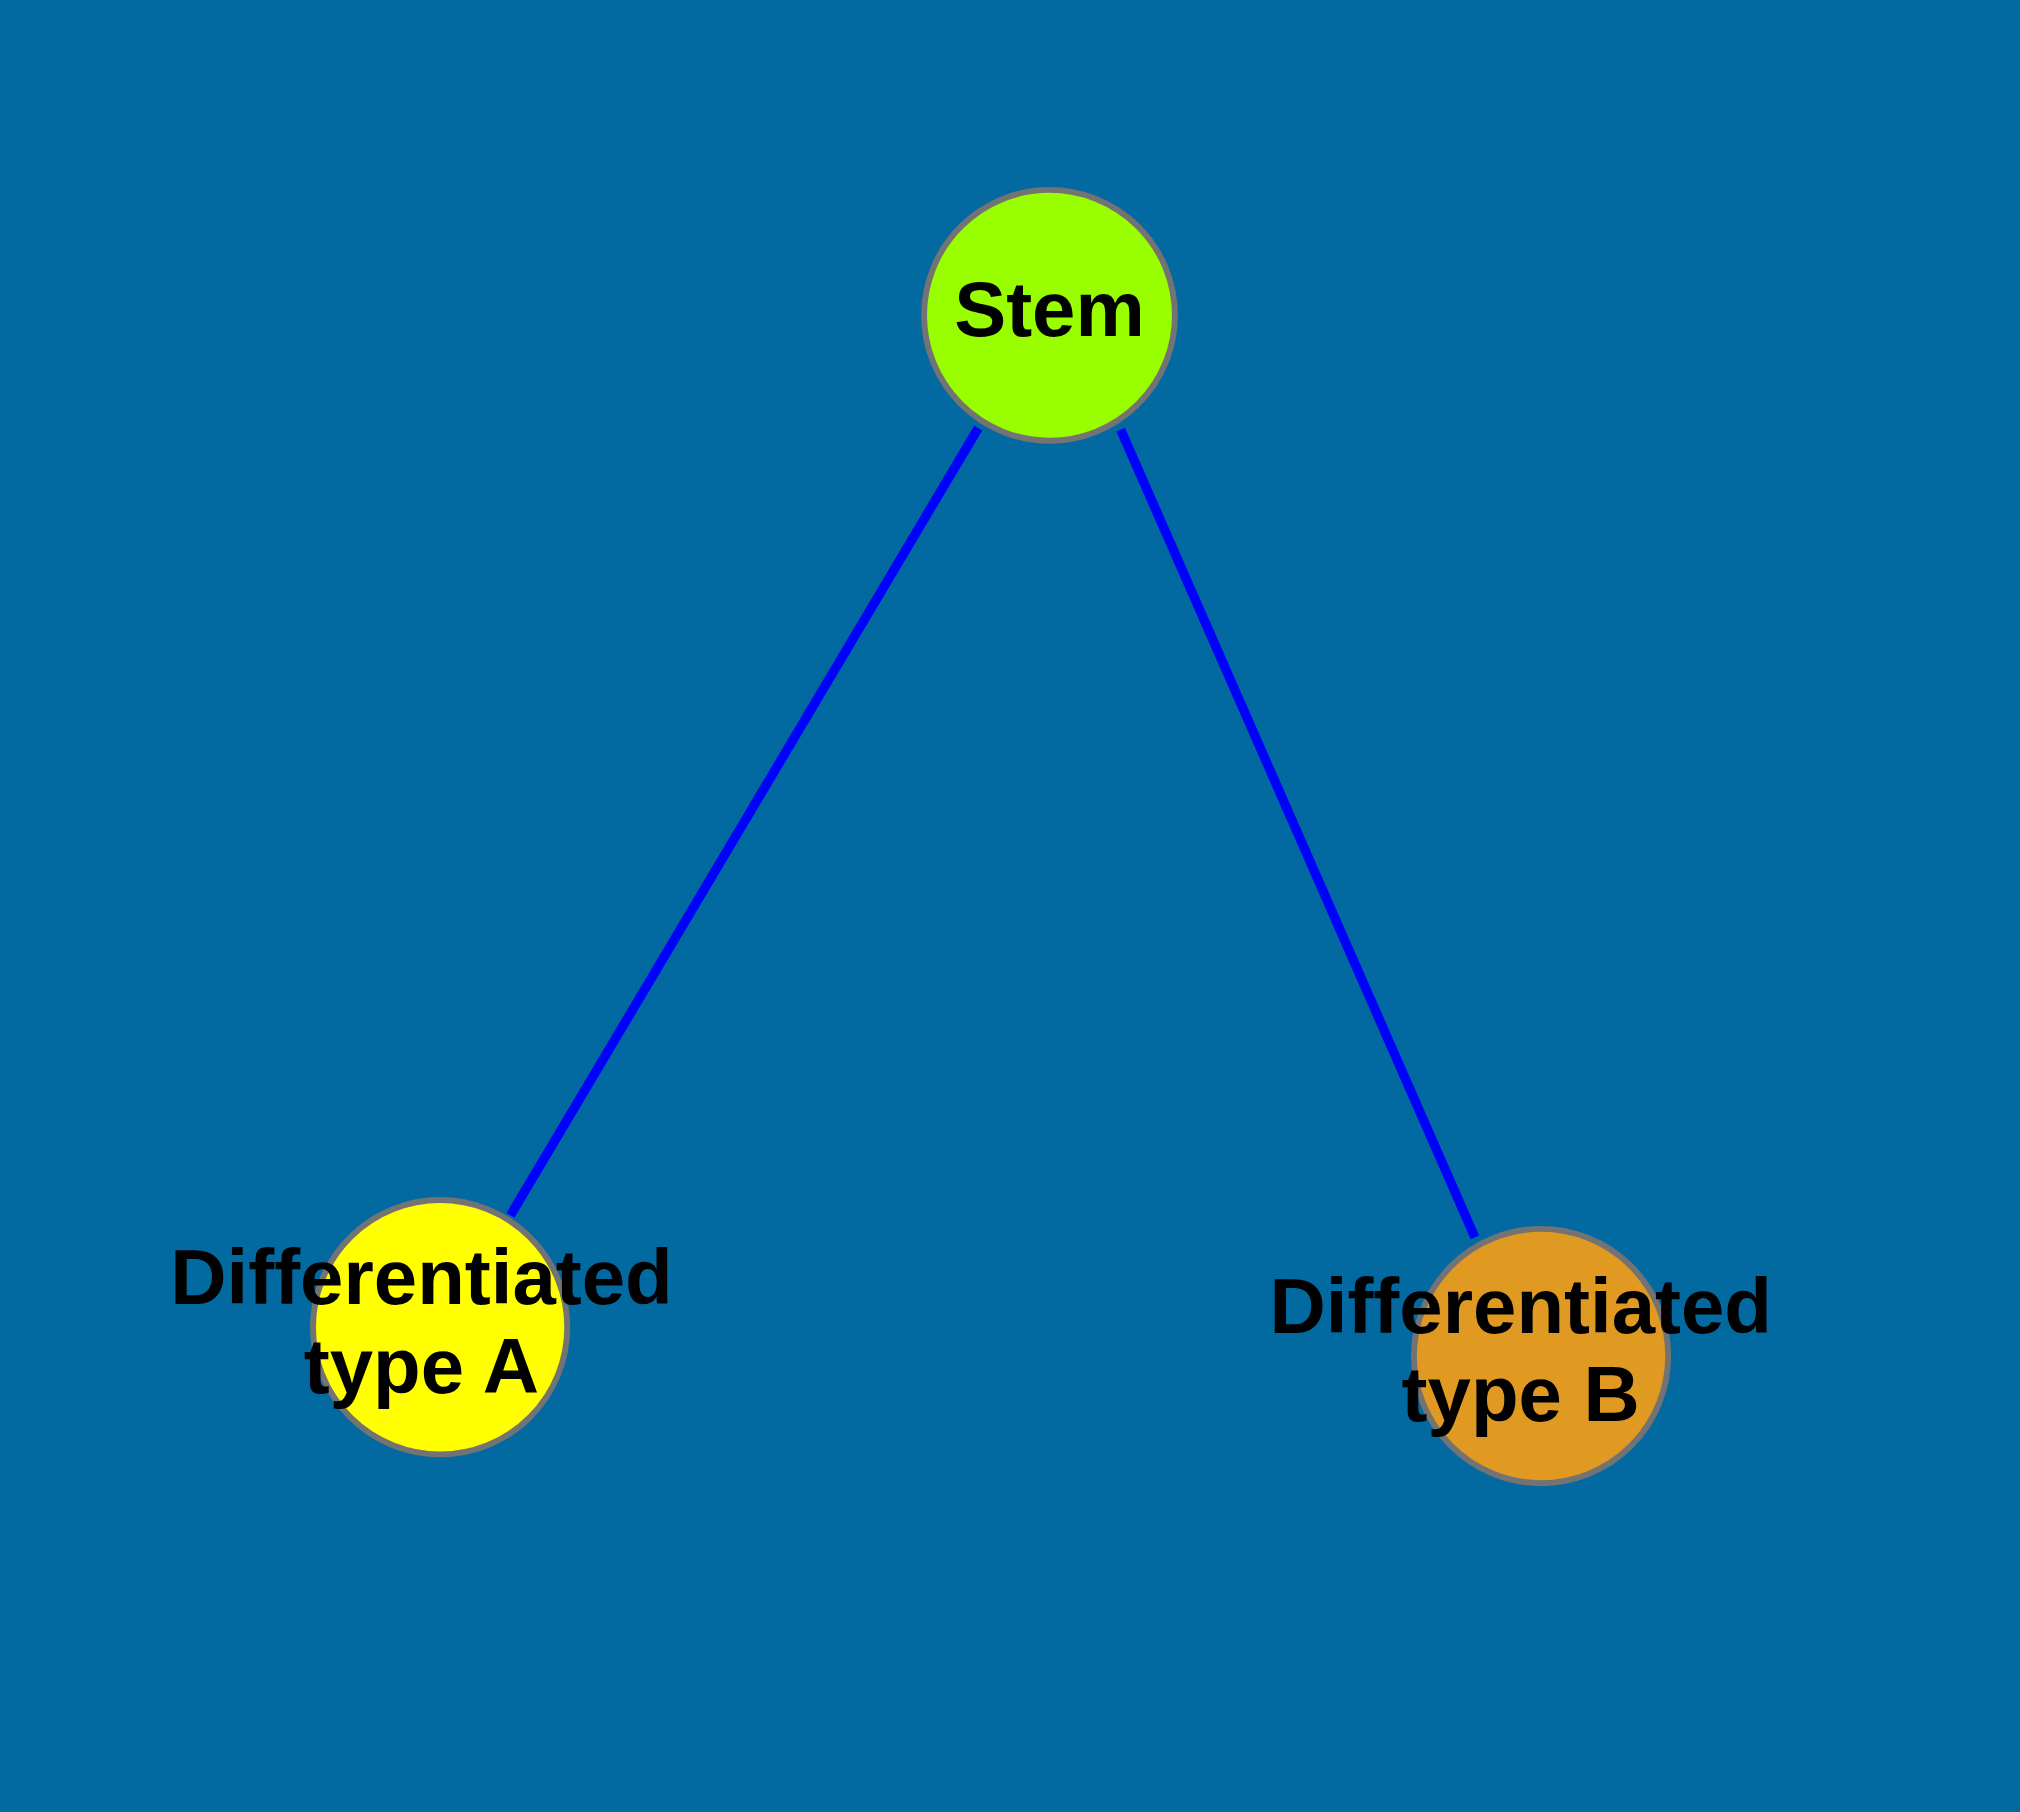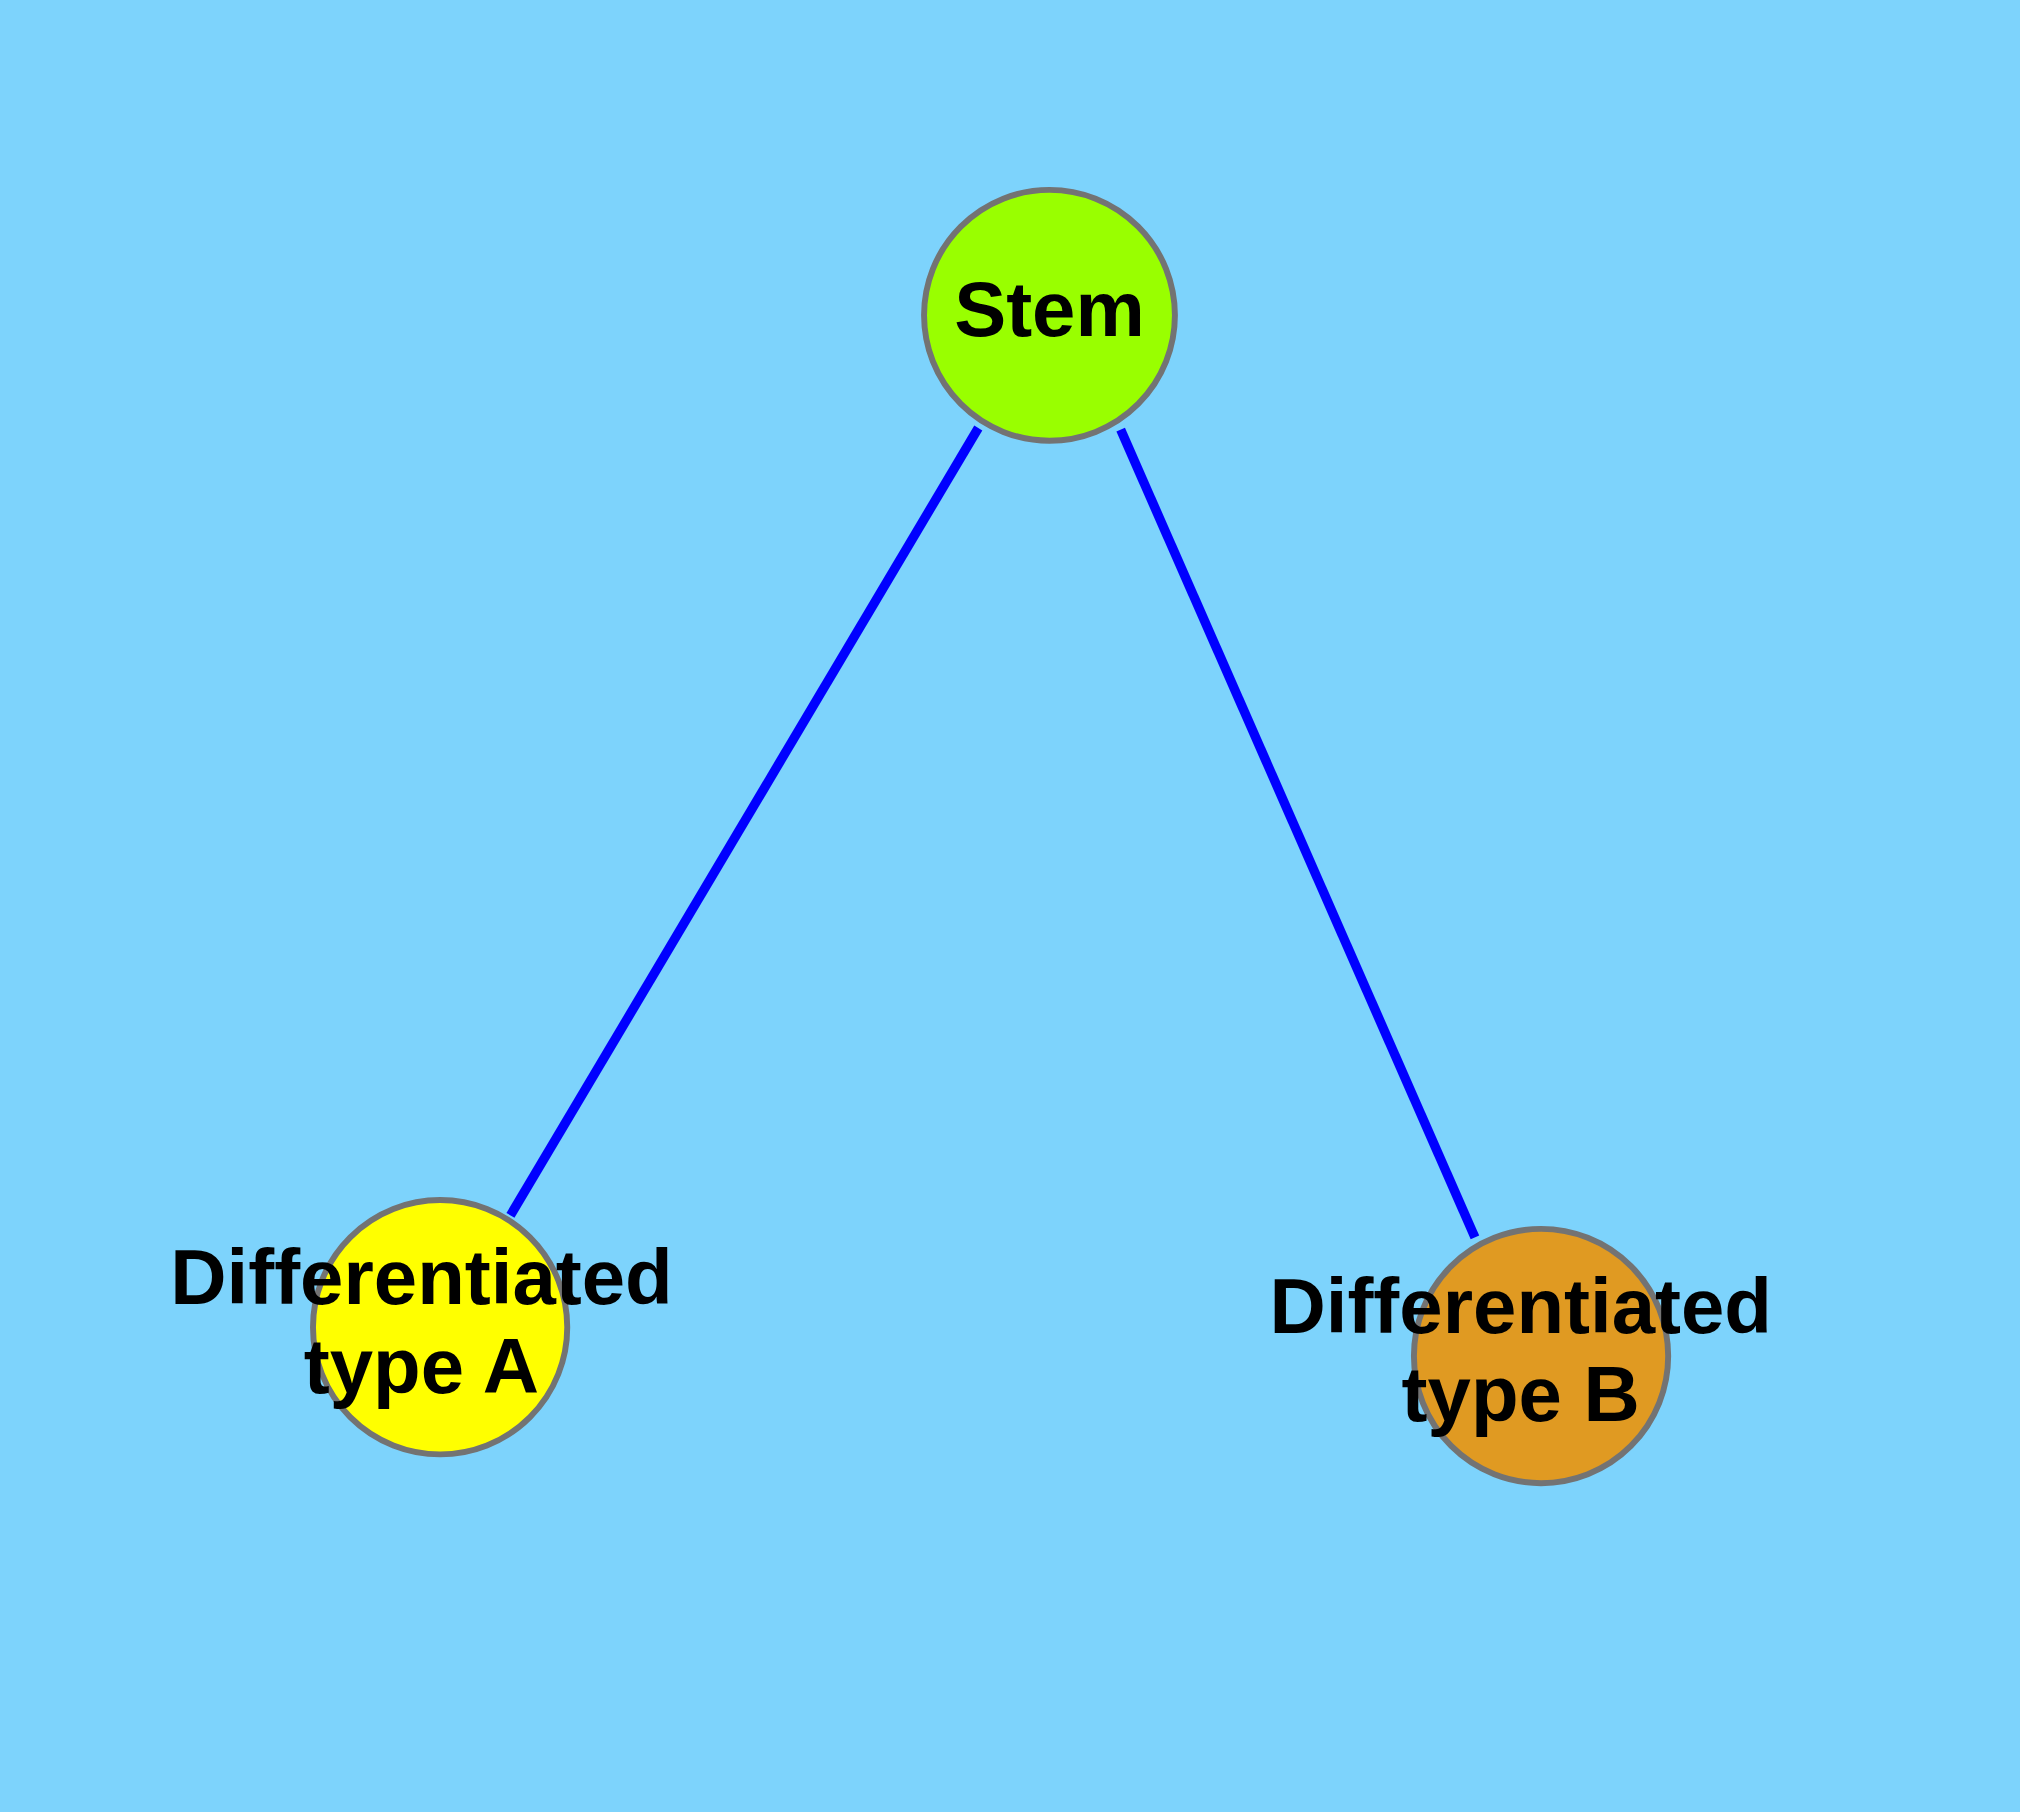--- a/index.html
+++ b/index.html
@@ -4,21 +4,21 @@
 <style>
   html, body {
     margin: 0;
     padding: 0;
     background: #ffffff;
   }
   #canvas {
     position: relative;
     width: 2021px;
     height: 1812px;
-    background: #7dd3fc;
+    background: #0369a1;
     overflow: hidden;
     font-family: "Liberation Sans", sans-serif;
   }
   #graph-svg {
     position: absolute;
     left: 0;
     top: 0;
     width: 2021px;
     height: 1812px;
     display: block;

